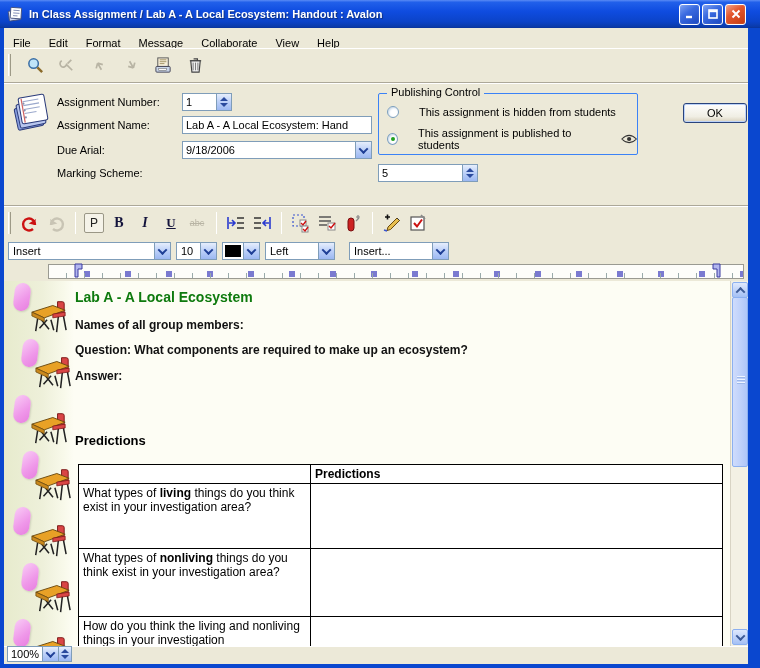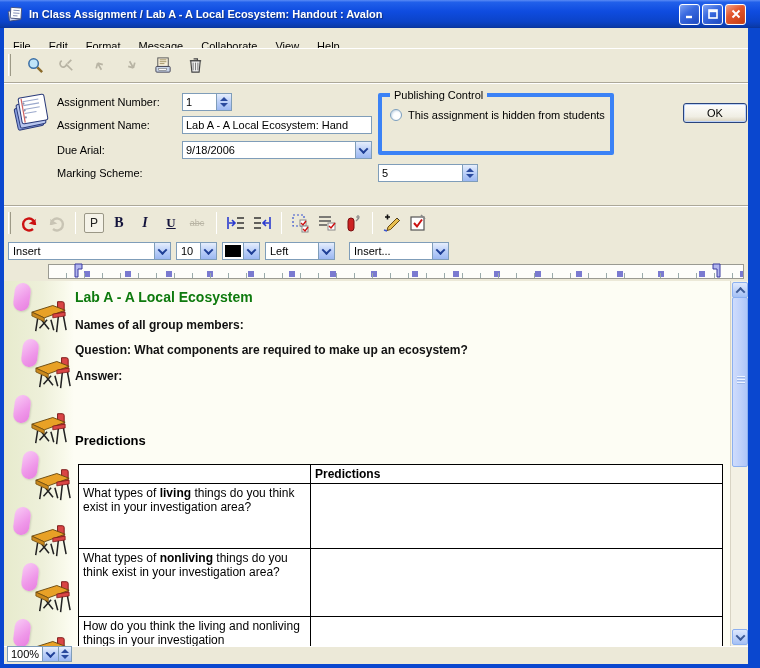--- a/index.html
+++ b/index.html
@@ -18,21 +18,21 @@
   .winbtns { display:flex; gap:2px; margin-right:8px; }
   .wb { width:21px; height:21px; border-radius:3px; border:1px solid #fff;
     display:flex; align-items:center; justify-content:center; color:#fff; font-size:11px; font-weight:bold;
     background:linear-gradient(145deg,#7da1f2 0%,#3a6ae0 40%,#1b48c0 100%); box-shadow:inset 0 0 2px #fff3; }
   .wb.close { background:linear-gradient(145deg,#f2a288 0%,#e4572e 40%,#c23a10 100%); }
   .wb svg { width:12px; height:12px; }
 
   
   .band { position:absolute; left:4px; width:744px; background:#ece9d8; }
 
-  .menubar { top:28px; height:36px; display:flex; align-items:center; border-bottom:1px solid #a3a3a3; }
+  .menubar { top:28px; height:36px; display:flex; align-items:center; border-bottom:6px solid #a3a3a3; }
   .menu-item { padding:2px 9px; cursor:default; }
   .menubar, .toolbar, .fmtbar, .fontbar { font-size:11px; }
 
   .toolbar { top:48px; height:35px; display:flex; align-items:center; gap:8px; padding-left:4px;
     border-bottom:1px solid #aca899; box-shadow:inset 0 1px 0 #fff; }
   .grip { width:3px; height:22px; border-left:1px solid #fff; border-right:1px solid #9d9a87; margin-right:4px; }
   .tbtn { width:24px; height:24px; display:flex; align-items:center; justify-content:center; }
   .tbtn svg { width:19px; height:19px; }
 
   
@@ -44,24 +44,24 @@
   .chevbtn { width:16px; flex:0 0 auto; border-left:1px solid #7f9db9;
     background:linear-gradient(180deg,#e6eefc,#bcd0f8 50%,#9cb8f2); display:flex; align-items:center; justify-content:center; }
   .chevbtn::before { content:""; width:5px; height:5px; border-right:2px solid #1f3f96; border-bottom:2px solid #1f3f96;
     transform:rotate(45deg) translate(-1px,-1px); }
   .spinbtn { width:15px; flex:0 0 auto; border-left:1px solid #7f9db9;
     background:linear-gradient(180deg,#e6eefc,#bcd0f8 50%,#9cb8f2);
     display:flex; flex-direction:column; align-items:center; justify-content:center; gap:2px; }
   .tri-up { width:0; height:0; border-left:4px solid transparent; border-right:4px solid transparent; border-bottom:4px solid #2a4a9e; }
   .tri-dn { width:0; height:0; border-left:4px solid transparent; border-right:4px solid transparent; border-top:4px solid #2a4a9e; }
 
-  .pubbox { position:absolute; left:374px; top:10px; width:236px; height:62px;
-    border:4px solid #3b82f6; border-radius:2px; }
+  .pubbox { position:absolute; left:374px; top:10px; width:260px; height:62px;
+    border:1px solid #3b82f6; border-radius:2px; }
   .pubbox .legend { position:absolute; top:-8px; left:8px; background:#ece9d8; padding:0 4px; }
-  .radio-row { position:absolute; left:8px; display:flex; align-items:center; gap:6px; }
+  .radio-row { position:absolute; left:8px; display:flex; align-items:center; gap:20px; }
   .radio { width:12px; height:12px; border-radius:50%; background:#fff; border:1px solid #7b9ebd;
     box-shadow:inset 1px 1px 2px #c8d8e8; position:relative; }
   .radio.selected::after { content:""; position:absolute; left:3px; top:3px; width:4px; height:4px; border-radius:50%; background:#1fa01f; }
   .eye { width:18px; height:12px; margin-left:4px; }
 
   .ok-button { position:absolute; left:679px; top:20px; width:64px; height:20px;
     border:1px solid #29437c; border-radius:3px; font-size:11px;
     background:linear-gradient(180deg,#fefefe,#f0eee4 70%,#d8d0bc);
     box-shadow:inset 0 0 0 1px #bcd2f8; display:flex; align-items:center; justify-content:center; }
 
@@ -273,20 +273,28 @@
           <span class="tri-up"></span>
           <span class="tri-dn"></span>
         </span>
     </div>
 
     <div class="pubbox">
       <span class="legend">Publishing Control</span>
       <div class="radio-row" style="top:12px">
         <span class="radio"></span>
         <span>This assignment is hidden from students</span>
+      </div>
+      <div class="radio-row" style="top:33px">
+        <span class="radio selected"></span>
+        <span>This assignment is published to students</span>
+        <svg class="eye" viewBox="0 0 20 12">
+          <path d="M1 6 Q10 -3 19 6 Q10 15 1 6 Z" fill="none" stroke="#333" stroke-width="1.3"></path>
+          <circle cx="10" cy="6" r="2.6" fill="#333"></circle>
+        </svg>
       </div>
     </div>
 
     <div class="ok-button">
       <span>OK</span>
     </div>
   </div>
 
   <div class="band fmtbar">
     <div class="grip"></div>

